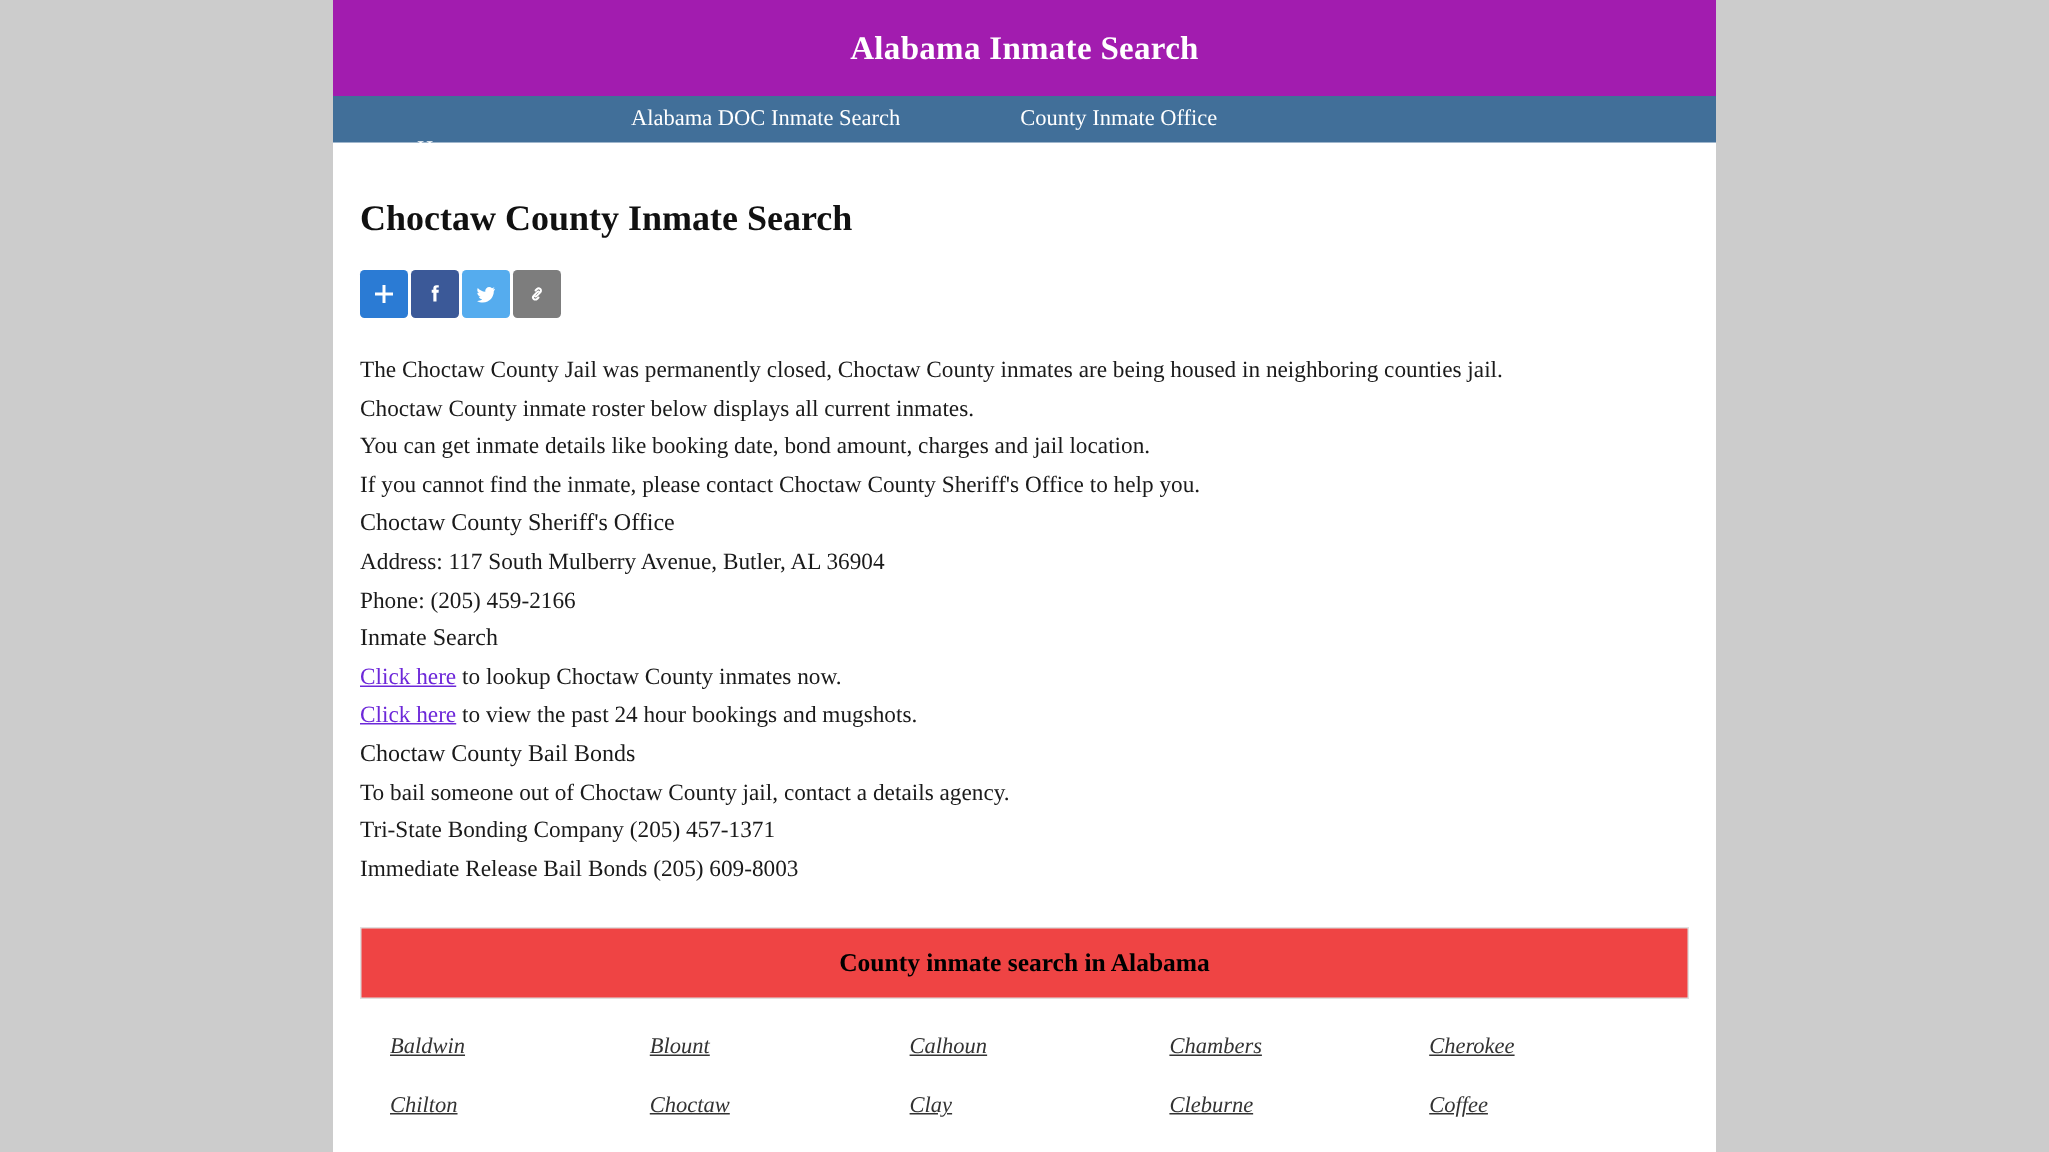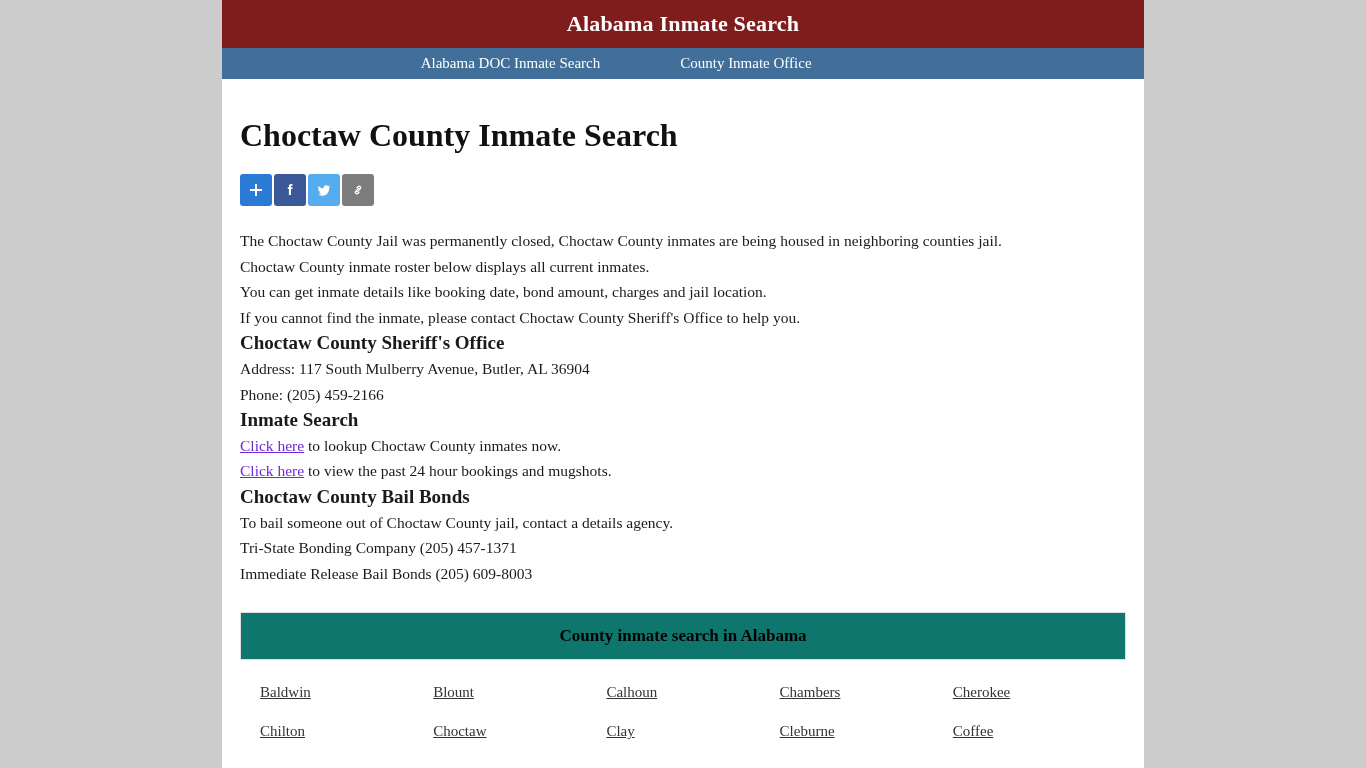--- a/index.html
+++ b/index.html
@@ -13,22 +13,22 @@
   }
   .page {
     position: absolute;
     left: 222px;
     top: 0;
     width: 922px;
     min-height: 768px;
     background: #ffffff;
   }
   .site-header {
-    height: 48px;
-    background: #7f1d1d;
+    height: 64px;
+    background: #a21caf;
     display: flex;
     align-items: center;
     justify-content: center;
   }
   .site-title {
     color: #ffffff;
     font-size: 22px;
     font-weight: bold;
     font-family: "Liberation Serif", serif;
     letter-spacing: 0.2px;
@@ -49,21 +49,21 @@
     line-height: 31px;
     white-space: nowrap;
   }
   .nav-item.home { margin-left: 22px; margin-top: 42px; }
   .nav-item.doc { margin-left: 78px; }
   .nav-item.county { margin-left: 52px; }
   .content {
     padding: 0 18px 0 18px;
   }
   h1.page-title {
-    font-size: 32px;
+    font-size: 24px;
     font-weight: bold;
     margin: 24px 0 0 0;
     padding-top: 14px;
     color: #111;
     font-family: "Liberation Serif", serif;
   }
   .share-row {
     margin-top: 20px;
     display: flex;
     gap: 2px;
@@ -83,47 +83,48 @@
   .share-link { background: #7d7d7d; }
   .share-btn svg { display: block; }
   .body-text {
     margin-top: 22px;
     font-size: 15.5px;
     line-height: 25.6px;
     color: #1a1a1a;
   }
   .body-text p { margin: 0; }
   .sec-head {
-    font-weight: bold;
+    font-weight: normal;
     margin-top: 12px;
-    font-size: 19px;
+    font-size: 16px;
   }
   .link {
     color: #6d28d9;
     text-decoration: underline;
   }
   .table-title {
     margin-top: 26px;
-    background: #0f766e;
+    background: #ef4444;
     border: 1px solid #e0e0e0;
     text-align: center;
     font-weight: bold;
     font-size: 17px;
     padding: 13px 0;
   }
   .county-grid {
     display: grid;
     grid-template-columns: repeat(5, 1fr);
     row-gap: 10px;
     margin-top: 18px;
     padding-left: 20px;
   }
   .county-cell {
     font-size: 15px;
     line-height: 29px;
+    font-style: italic;
   }
   .county-cell a {
     color: #333;
     text-decoration: underline;
   }
 </style>
 </head>
 <body>
 
 <div class="page">

